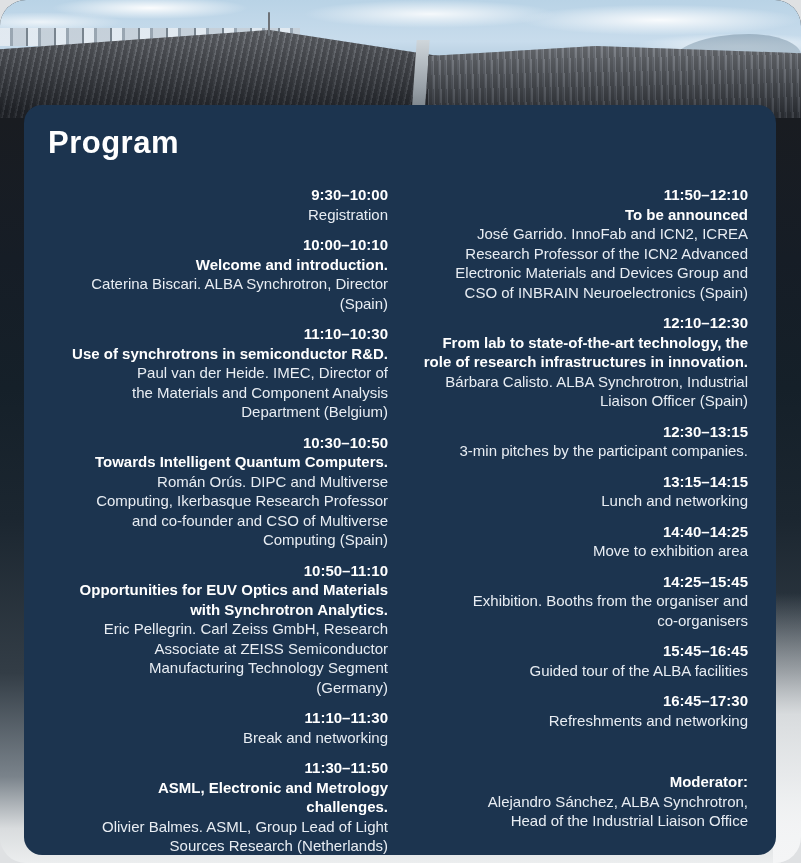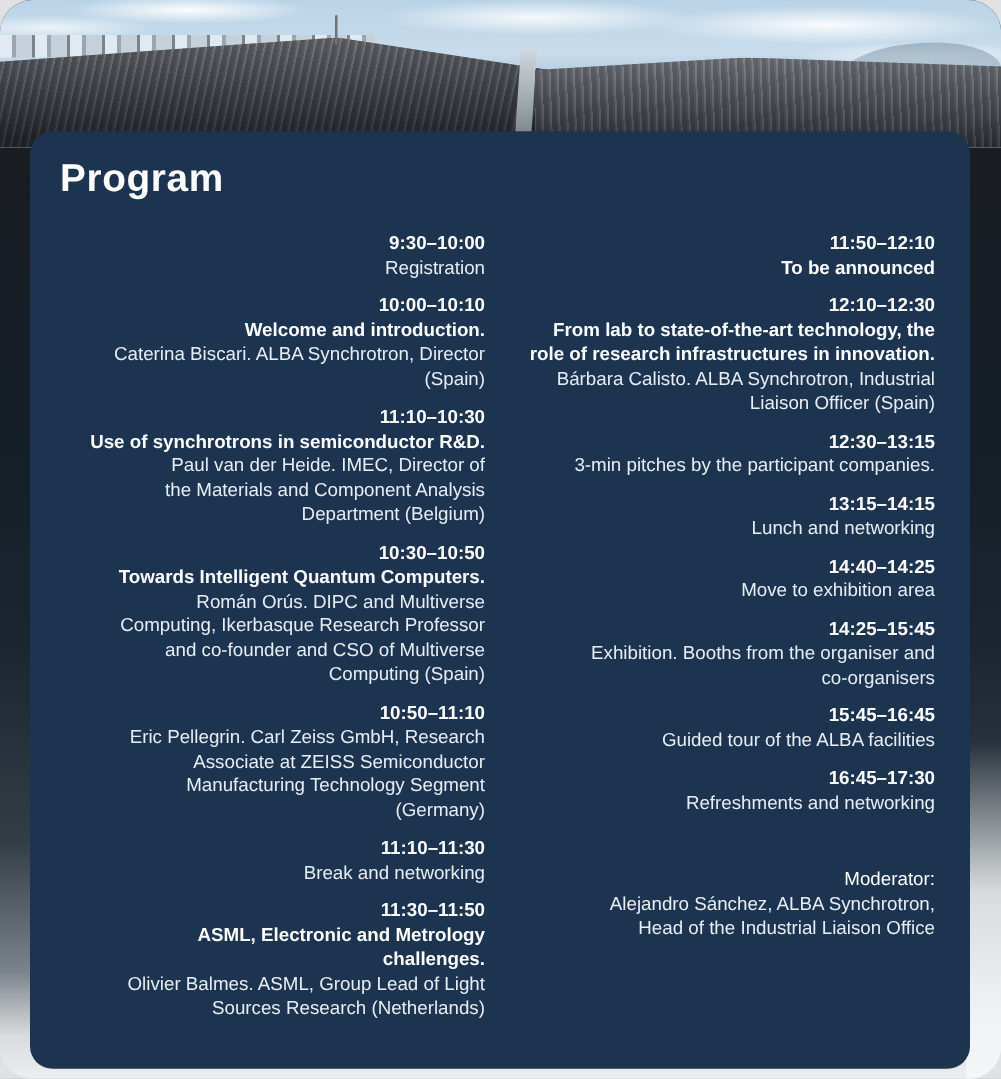--- a/index.html
+++ b/index.html
@@ -53,21 +53,21 @@
   .card h1{margin:0 0 24px 0;font-size:31px;line-height:36px;font-weight:700;
     letter-spacing:.5px;color:#ffffff;}
   .cols{display:flex;gap:18px;}
   .col{width:342px;font-size:15px;line-height:19.5px;}
   .col.right{width:344px;}
   .entry{margin:0 0 11px 0;text-align:right;}
   .time{font-weight:700;color:#ffffff;}
   .etitle{font-weight:700;color:#ffffff;white-space:pre-line;}
   .desc{color:#e8edf3;white-space:pre-line;}
   .moderator{margin-top:42px;}
-  .moderator .mlabel{font-weight:400;color:#ffffff;}
+  .moderator .mlabel{font-weight:700;color:#ffffff;}
   .moderator .mtext{color:#e8edf3;white-space:pre-line;}
 </style>
 </head>
 <body>
 
 <div class="stage">
 
   <div class="bg-base"></div>
   <div class="sky"></div>
   <div class="hills-right"></div>
@@ -102,20 +102,22 @@
           <div class="entry">
             <div class="time">10:30–10:50</div>
             <div class="etitle">Towards Intelligent Quantum Computers.</div>
             <div class="desc">Román Orús. DIPC and Multiverse
 Computing, Ikerbasque Research Professor
 and co-founder and CSO of Multiverse
 Computing (Spain)</div>
           </div>
           <div class="entry">
             <div class="time">10:50–11:10</div>
+            <div class="etitle">Opportunities for EUV Optics and Materials
+with Synchrotron Analytics.</div>
             <div class="desc">Eric Pellegrin. Carl Zeiss GmbH, Research
 Associate at ZEISS Semiconductor
 Manufacturing Technology Segment
 (Germany)</div>
           </div>
           <div class="entry">
             <div class="time">11:10–11:30</div>
             <div class="desc">Break and networking</div>
           </div>
           <div class="entry">
@@ -124,20 +126,24 @@
 challenges.</div>
             <div class="desc">Olivier Balmes. ASML, Group Lead of Light
 Sources Research (Netherlands)</div>
           </div>
         </div>
       <div class="col right">
         <div id="col-right-entries">
             <div class="entry">
               <div class="time">11:50–12:10</div>
               <div class="etitle">To be announced</div>
+              <div class="desc">José Garrido. InnoFab and ICN2, ICREA
+Research Professor of the ICN2 Advanced
+Electronic Materials and Devices Group and
+CSO of INBRAIN Neuroelectronics (Spain)</div>
             </div>
             <div class="entry">
               <div class="time">12:10–12:30</div>
               <div class="etitle">From lab to state-of-the-art technology, the
 role of research infrastructures in innovation.</div>
               <div class="desc">Bárbara Calisto. ALBA Synchrotron, Industrial
 Liaison Officer (Spain)</div>
             </div>
             <div class="entry">
               <div class="time">12:30–13:15</div>

